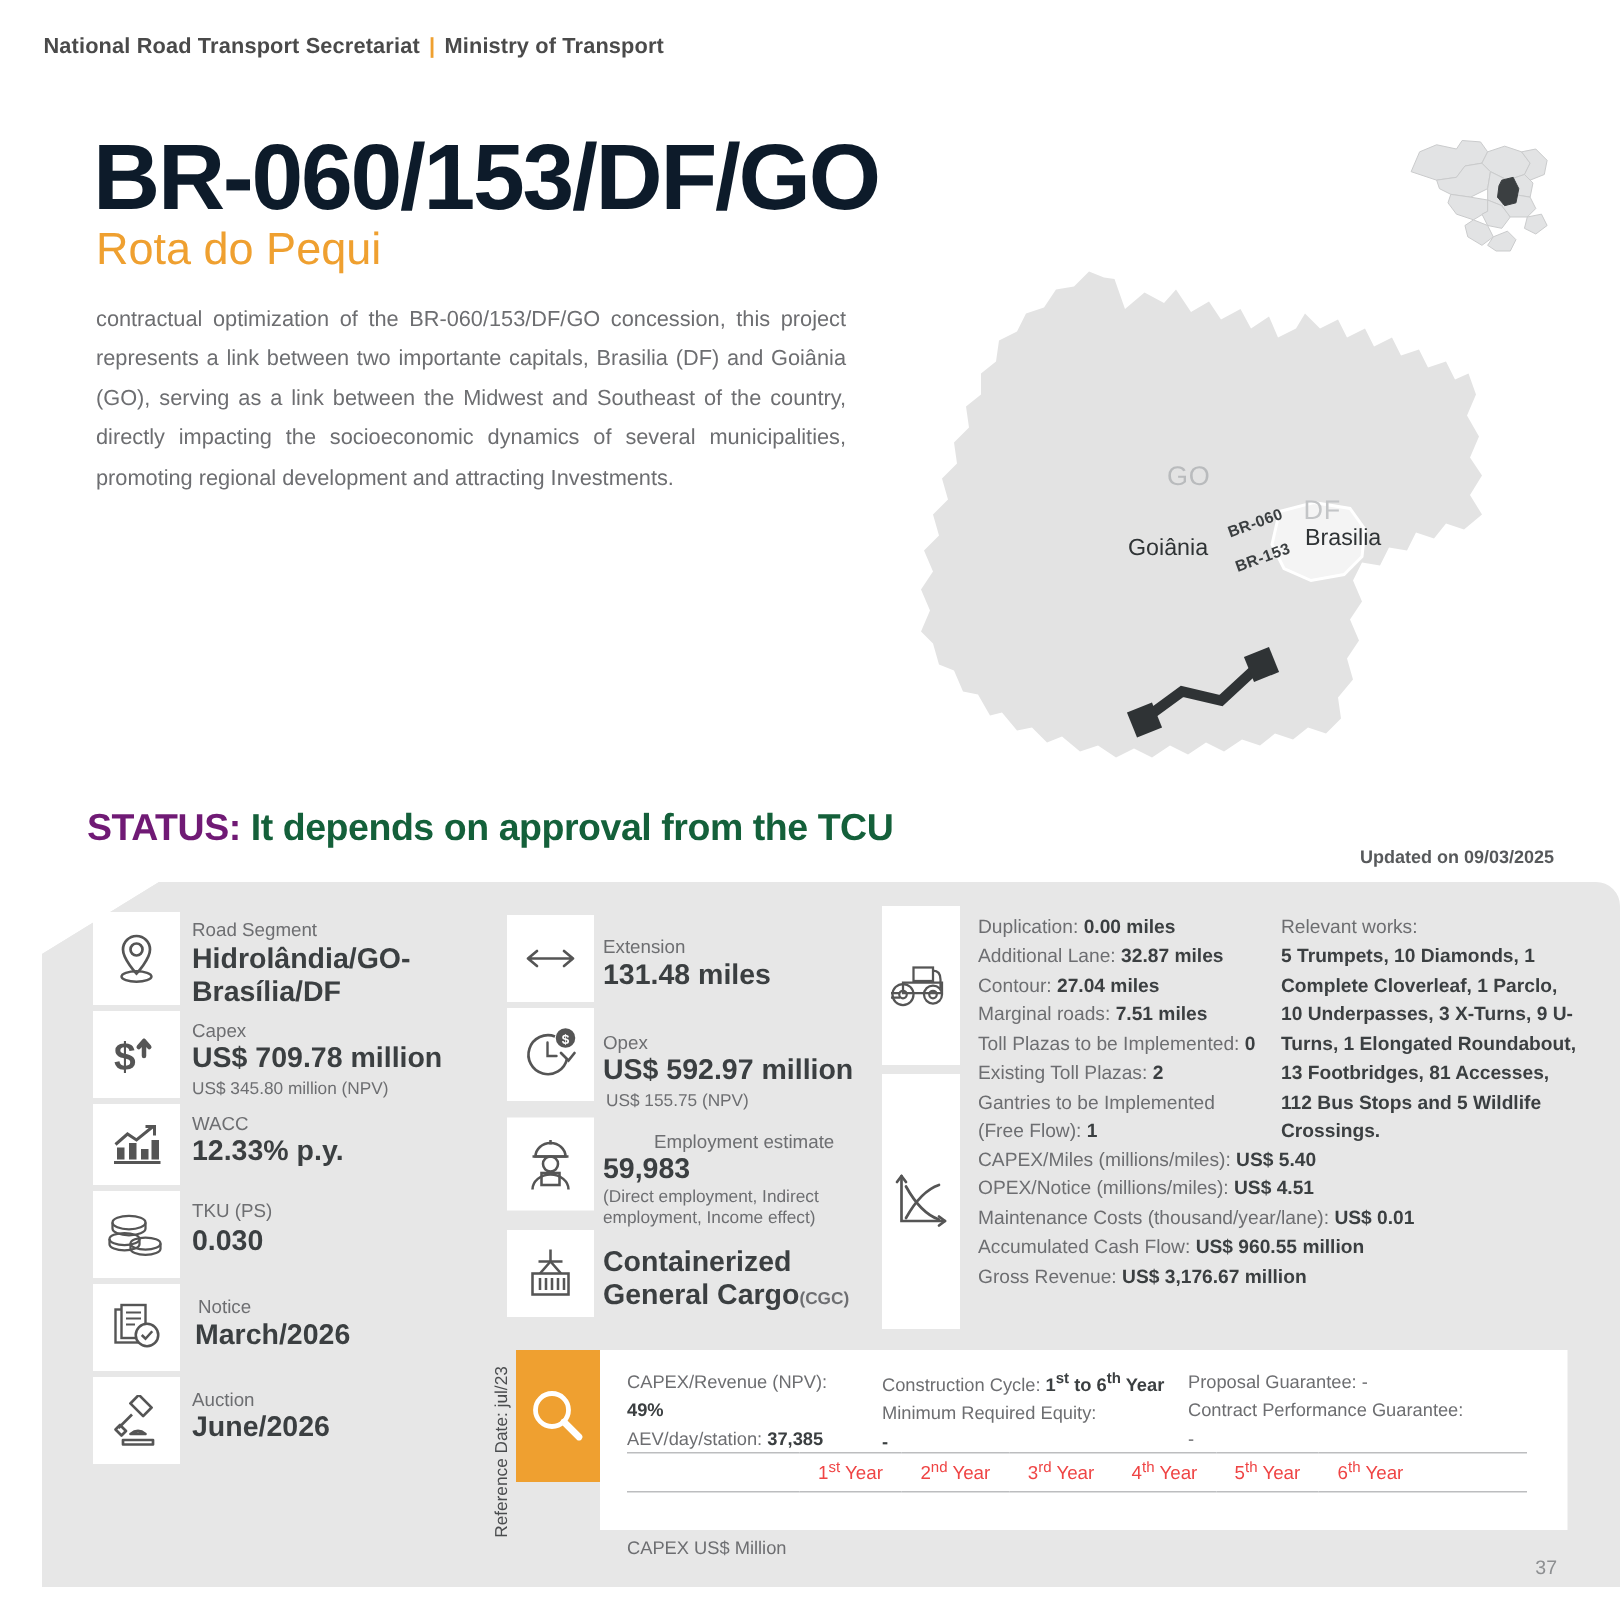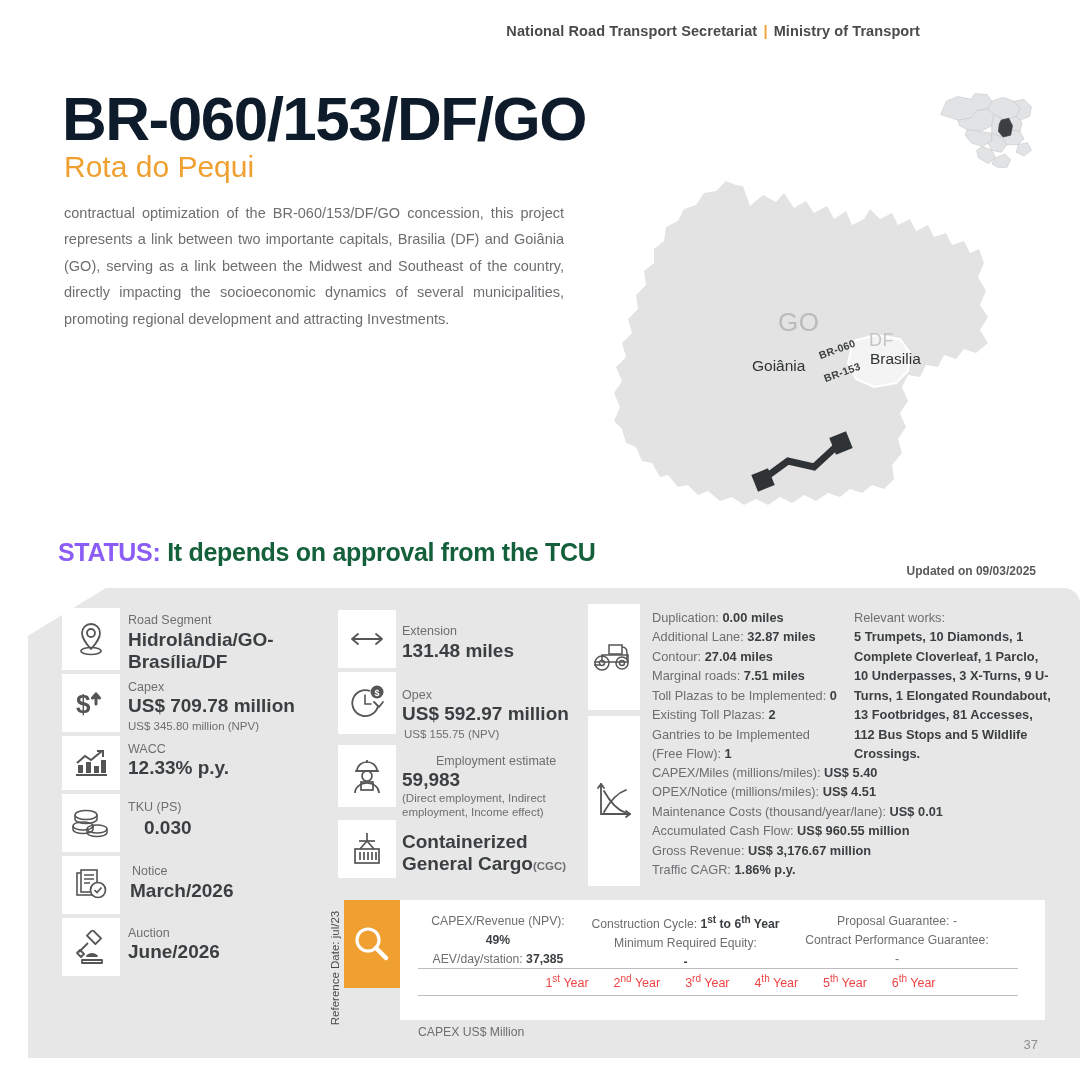--- a/index.html
+++ b/index.html
@@ -7,21 +7,21 @@
     width: 1080px; height: 1080px;
     background: #ffffff;
     font-family: "Liberation Sans", sans-serif;
     overflow: hidden;
   }
   .page { position: relative; width: 1080px; height: 1080px; background:#fff; }
 
   
   .topbar {
     position:absolute; top:23px; left:0; width:920px;
-    text-align:right; font-size:14.5px; font-weight:bold;
+    text-align:left; font-size:14.5px; font-weight:bold;
     color:#4a4a4a; letter-spacing:.1px;padding-left:29px;
   }
   .topbar .sep { color:#efa030; font-weight:bold; padding:0 2px; }
 
   
   .title {
     position:absolute; left:62px; top:88px;
     font-size:62px; font-weight:bold; letter-spacing:-1.5px;
     color:#0d1b2a; line-height:1;
   }
@@ -33,21 +33,21 @@
     position:absolute; left:64px; top:200px; width:500px;
     font-size:14.5px; line-height:1.82; color:#6d6e71;
     text-align:justify;
   }
 
   
   .brazil-map { position:absolute; left:930px; top:88px; width:115px; height:85px; }
   .go-map { position:absolute; left:608px; top:175px; width:470px; height:360px; }
   .map-label-go {
     position:absolute; left:778px; top:307px;
-    font-size:26px; color:#b9bbbd; letter-spacing:.5px;
+    font-size:18px; color:#b9bbbd; letter-spacing:.5px;
   }
   .map-label-df {
     position:absolute; left:869px; top:330px;
     font-size:18px; color:#c3c5c7; letter-spacing:.5px;
   }
   .city-goiania {
     position:absolute; left:752px; top:357px;
     font-size:15.5px; color:#2f3335;
   }
   .city-brasilia {
@@ -59,21 +59,21 @@
     color:#3b3f41; letter-spacing:.3px;
   }
   .rl-060 { left:818px; top:343px; transform:rotate(-20deg); }
   .rl-153 { left:823px; top:366px; transform:rotate(-20deg); }
 
   
   .status {
     position:absolute; left:58px; top:538px;
     font-size:25px; font-weight:bold; letter-spacing:-.3px;
   }
-  .status .lbl { color:#8b5cf6; }
+  .status .lbl { color:#701a75; }
   .status .val { color:#14603a; }
   .updated {
     position:absolute; right:44px; top:564px;
     font-size:12px; color:#57595b; font-weight:bold;
   }
 
   
   .panel {
     position:absolute; left:28px; top:588px; width:1052px; height:470px;
     background:#e7e7e7;
@@ -112,21 +112,21 @@
     font-size:11.5px; color:#4a4c4e;
   }
   .orangebox {
     position:absolute; left:344px; top:900px; width:56px; height:88px;
     background:#efa030; display:flex; align-items:center; justify-content:center;
   }
   .whitecard {
     position:absolute; left:400px; top:900px; width:645px; height:120px;
     background:#ffffff;
   }
-  .bc-txt { position:absolute; font-size:12.2px; color:#6d6e71; line-height:1.55;text-align:center; }
+  .bc-txt { position:absolute; font-size:12.2px; color:#6d6e71; line-height:1.55; }
   .bc-txt b { color:#3b3f41; }
   .capex-caption {
     position:absolute; left:418px; top:1025px;
     font-size:12.2px; color:#6d6e71;
   }
   table.yrs { position:absolute; left:418px; top:968px; width:600px; border-collapse:collapse; }
   table.yrs th {
     font-size:12.5px; font-weight:normal; color:#ef4444;
     padding:4px 10px 5px 10px; text-align:center;
     border-top:1px solid #bcbdbf; border-bottom:1px solid #bcbdbf;
@@ -250,21 +250,21 @@
         <ellipse cx="14" cy="8" rx="11" ry="4.5"></ellipse>
           <path d="M3 8v4c0 2.5 5 4.5 11 4.5s11-2 11-4.5V8"></path>
         <ellipse cx="11" cy="19" rx="10" ry="4"></ellipse>
           <path d="M1 19v3.5c0 2.2 4.5 4 10 4s10-1.8 10-4V19"></path>
         <ellipse cx="25" cy="22" rx="10" ry="4"></ellipse>
           <path d="M15 22v3.5c0 2.2 4.5 4 10 4s10-1.8 10-4V22"></path>
       </g>
     </svg>
   </div>
   <div class="m-lbl" style="left:128px;top:800px;">TKU (PS)</div>
-  <div class="m-val" style="left:128px;top:817px;margin-left:16px;">0.030</div>
+  <div class="m-val" style="left:128px;top:817px;">0.030</div>
 
   <div class="tile" style="left:62px;top:856px;width:58px;height:58px;">
     <svg width="34" height="34" viewBox="0 0 34 34">
       <rect x="3" y="5" width="16" height="22" fill="none" stroke="#555" stroke-width="1.6"></rect>
       <rect x="7" y="2" width="16" height="22" fill="#fff" stroke="#555" stroke-width="1.6"></rect>
       <path d="M10 7h10M10 11h10M10 15h6" stroke="#555" stroke-width="1.4"></path>
       <circle cx="24" cy="22" r="7.5" fill="#fff" stroke="#555" stroke-width="1.7"></circle>
       <path d="M20.5 22l2.5 2.5 4.5-5" fill="none" stroke="#555" stroke-width="1.7"></path>
     </svg>
   </div>
@@ -376,21 +376,20 @@
         <path d="M10 31 q10 -18 22 -22"></path>
       </g>
     </svg>
   </div>
   <div class="info" style="left:652px;top:763px;width:330px;">
     <div><span>CAPEX/Miles (millions/miles):</span> <b>US$ 5.40</b></div>
     <div><span>OPEX/Notice (millions/miles):</span> <b>US$ 4.51</b></div>
     <div><span>Maintenance Costs (thousand/year/lane):</span> <b>US$ 0.01</b></div>
     <div><span>Accumulated Cash Flow:</span> <b>US$ 960.55 million</b></div>
     <div><span>Gross Revenue:</span> <b>US$ 3,176.67 million</b></div>
-    <div><span>Traffic CAGR:</span> <b>1.86% p.y.</b></div>
   </div>
 
   <div class="refstrip">
     <span>Reference Date: jul/23</span>
   </div>
   <div class="orangebox">
     <svg width="40" height="40" viewBox="0 0 40 40">
       <circle cx="16" cy="16" r="11" fill="none" stroke="#fff" stroke-width="3.2"></circle>
       <path d="M24 24 L34 34" stroke="#fff" stroke-width="4.5" stroke-linecap="round"></path>
     </svg>

